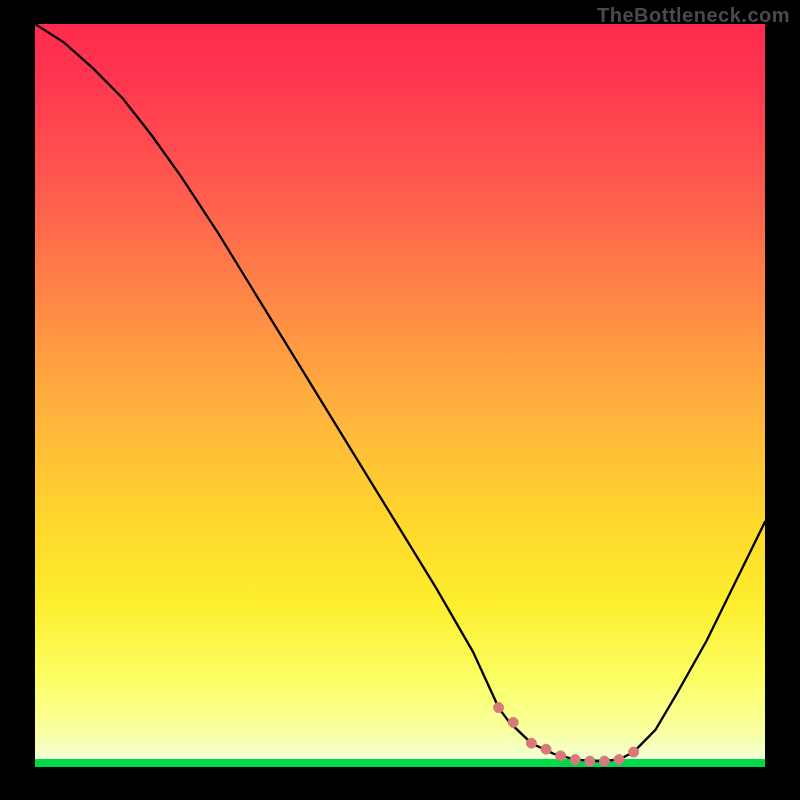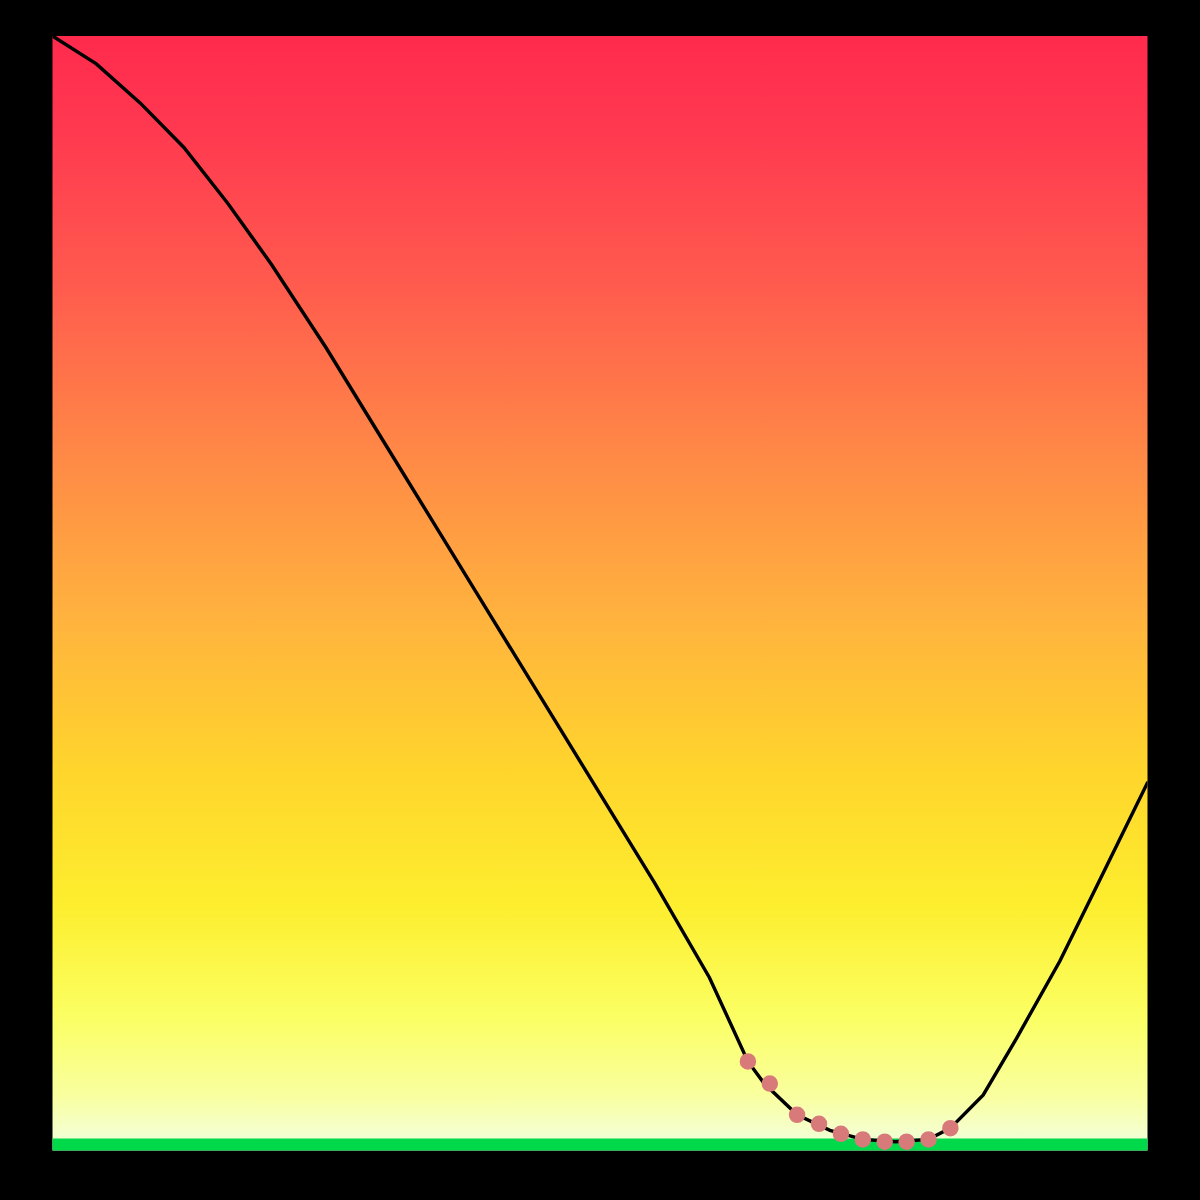--- a/index.html
+++ b/index.html
@@ -68,20 +68,21 @@
   }
   .dot {
     fill: #d97a7a;
     stroke: #d97a7a;
   }
 </style>
 </head>
 <body>
 
 <div class="frame">
+  <div class="watermark">TheBottleneck.com</div>
 
   <div class="plot-area">
     <svg class="curve" viewBox="0 0 730 743" preserveAspectRatio="none">
       <path id="curve-path" class="curve-path" d="M0.0 0.0 L29.2 18.6 L58.4 44.6 L87.6 74.3 L116.8 111.5 L146.0 152.3 L182.5 208.0 L219.0 267.5 L255.5 326.9 L292.0 386.4 L328.5 445.8 L365.0 505.2 L401.5 564.7 L438.0 627.8 L463.6 683.6 L474.5 698.4 L496.4 719.2 L518.3 729.6 L540.2 735.6 L562.1 737.1 L584.0 735.6 L598.6 728.1 L620.5 705.9 L642.4 668.7 L671.6 616.7 L700.8 557.3 L730.0 497.8"></path>
       <g id="dots">
           <circle cx="463.6" cy="683.6" r="5" class="dot"></circle>
           <circle cx="478.2" cy="698.4" r="5" class="dot"></circle>
           <circle cx="496.4" cy="719.2" r="5" class="dot"></circle>
           <circle cx="511.0" cy="725.2" r="5" class="dot"></circle>
           <circle cx="525.6" cy="731.9" r="5" class="dot"></circle>

